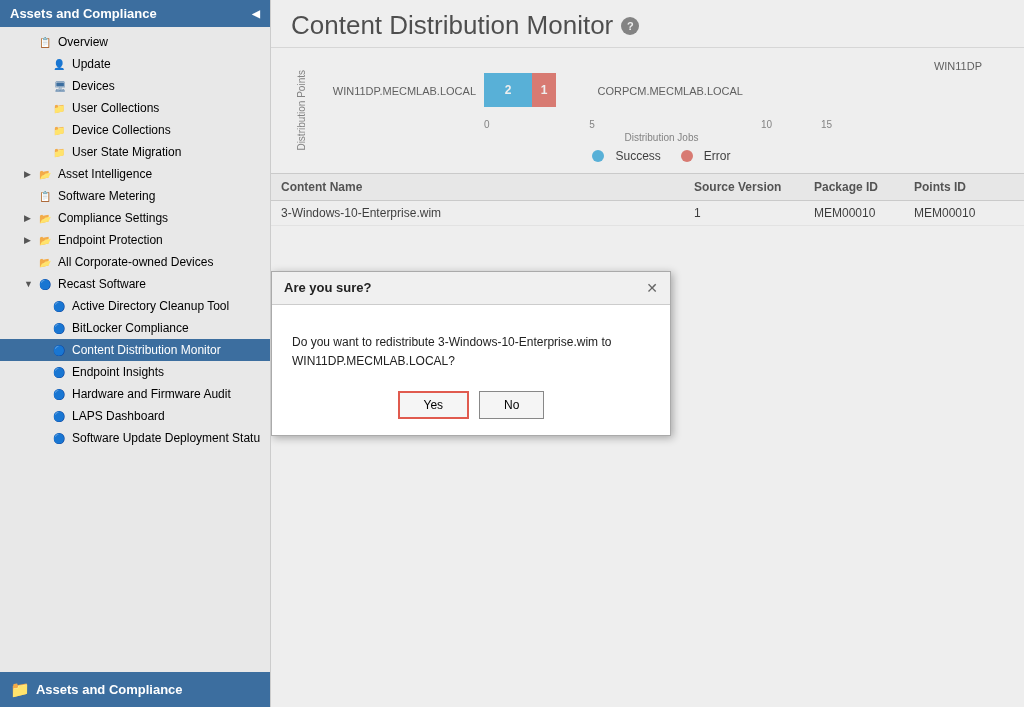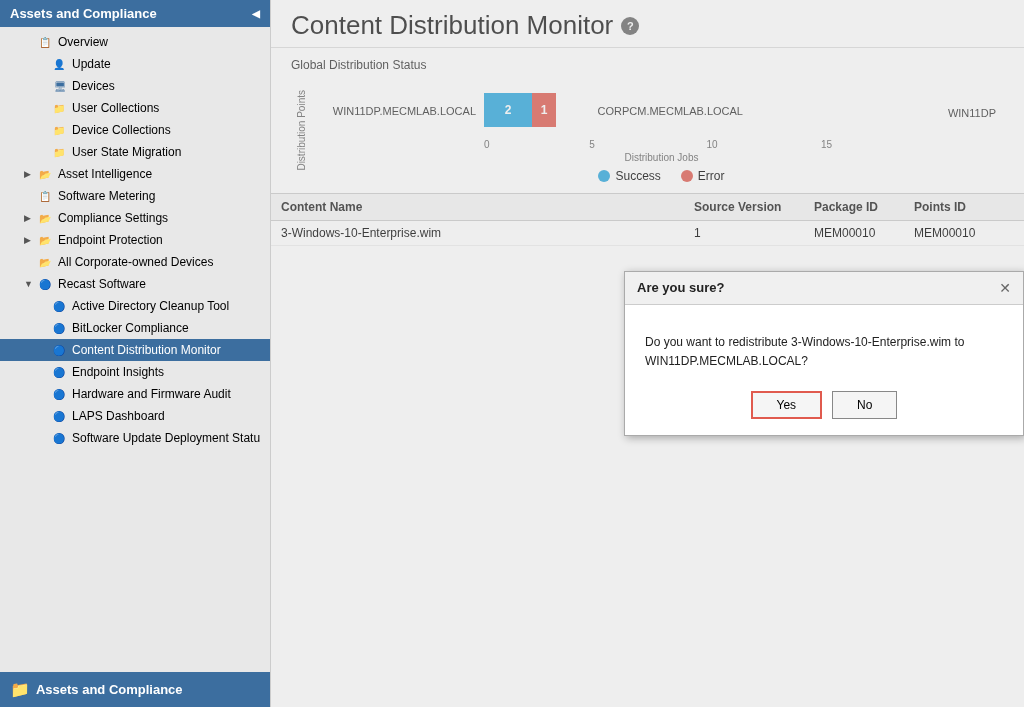--- a/index.html
+++ b/index.html
@@ -30,32 +30,32 @@
     .page-title { font-size: 26px; font-weight: 300; color: #1a1a1a; display: flex; align-items: center; gap: 8px; }
     .help-icon { width: 18px; height: 18px; border-radius: 50%; background: #666; color: white; font-size: 11px; display: flex; align-items: center; justify-content: center; font-weight: bold; flex-shrink: 0; }
 
     
     .chart-section { padding: 10px 20px; flex-shrink: 0; }
     .chart-title { font-size: 12px; color: #333; margin-bottom: 6px; }
     .bar-segment { height: 34px; display: flex; align-items: center; justify-content: center; color: white; font-size: 12px; font-weight: bold; }
     .bar-blue { background: #29a6de; }
     .bar-red { background: #e05a4e; }
     .chart-legend { display: flex; gap: 20px; justify-content: center; margin-top: 6px; font-size: 12px; }
-    .legend-item { display: flex; align-items: center; gap: 5px; }
+    .legend-item { display: flex; align-items: center; gap: 11px; }
     .legend-dot { width: 12px; height: 12px; border-radius: 50%; }
 
     
     .table-section { flex: 1; overflow: hidden; display: flex; flex-direction: column; border-top: 1px solid #ccc; }
     .table-header { display: grid; grid-template-columns: 1fr 120px 100px 100px; background: #f5f5f5; border-bottom: 1px solid #ccc; padding: 6px 10px; font-size: 12px; font-weight: bold; color: #222; }
     .table-body { flex: 1; overflow-y: auto; }
     .table-row { display: grid; grid-template-columns: 1fr 120px 100px 100px; padding: 5px 10px; border-bottom: 1px solid #eee; font-size: 12px; }
     .table-cell { overflow: hidden; text-overflow: ellipsis; white-space: nowrap; }
 
     
-    .dialog-overlay { position: absolute; top: 0; left: 0; right: 0; bottom: 0; background: rgba(200,200,200,0.3); display: flex; align-items: center; justify-content: flex-end; z-index: 100; }
+    .dialog-overlay { position: absolute; top: 0; left: 0; right: 0; bottom: 0; background: rgba(200,200,200,0.3); display: flex; align-items: center; justify-content: flex-start; z-index: 100; }
     .dialog-box { background: white; border: 1px solid #aaa; box-shadow: 2px 2px 8px rgba(0,0,0,0.3); width: 400px; }
     .dialog-titlebar { background: #f0f0f0; border-bottom: 1px solid #ccc; padding: 8px 12px; display: flex; align-items: center; justify-content: space-between; }
     .dialog-title-text { font-size: 13px; font-weight: bold; color: #222; }
     .dialog-close { cursor: pointer; font-size: 14px; color: #666; background: none; border: none; }
     .dialog-body { padding: 20px 20px 16px 20px; }
     .dialog-message { font-size: 12px; color: #222; line-height: 1.6; margin-bottom: 20px; margin-top: 8px; }
     .dialog-buttons { display: flex; justify-content: center; gap: 10px; }
     .dialog-btn { padding: 5px 24px; font-size: 12px; cursor: pointer; border: 1px solid #888; background: #f5f5f5; }
     .dialog-btn.primary { border: 2px solid #e05a4e; }
 
@@ -199,25 +199,24 @@
   <div class="content-area">
 
     <div class="page-header">
       <div class="page-title">
         <span>Content Distribution Monitor</span>
         <div class="help-icon">?</div>
       </div>
     </div>
 
     <div class="chart-section">
-      <div class="chart-title">Global Distribution Status</div>
 
       <div style="display:flex; position:relative;">
 
-        <div style="position:absolute; right:2px; top:0; font-size:11px; color:#333; padding:2px 6px;margin-top:27px;">WIN11DP</div>
+        <div style="position:absolute; right:16px; top:0; font-size:11px; color:#333; padding:2px 6px;">WIN11DP</div>
 
         <div style="width:20px; display:flex; align-items:center; justify-content:center;">
           <span style="writing-mode:vertical-rl; transform:rotate(180deg); font-size:10px; color:#666; white-space:nowrap;">Distribution Points</span>
         </div>
 
         <div style="flex:1; padding-left:8px;">
 
           <div style="display:flex; flex-direction:row; gap:30px; padding:15px 0 10px 0;">
 
             <div style="display:flex; align-items:center;">
@@ -229,21 +228,21 @@
             </div>
 
             <div style="display:flex; align-items:center;">
               <div style="width:165px; text-align:right; font-size:11px; color:#333; padding-right:8px; flex-shrink:0;">CORPCM.MECMLAB.LOCAL</div>
             </div>
           </div>
 
           <div style="display:flex; margin-left:165px; padding-left:0; gap:0;">
             <div style="width:48px; text-align:left; font-size:10px; color:#666;">0</div>
             <div style="width:120px; text-align:center; font-size:10px; color:#666;">5</div>
-            <div style="width:120px; text-align:center; font-size:10px; color:#666;">10</div>
+            <div style="width:120px; text-align:right; font-size:10px; color:#666;">10</div>
             <div style="width:60px; text-align:right; font-size:10px; color:#666;">15</div>
           </div>
 
           <div style="text-align:center; font-size:10px; color:#666; margin-top:2px;">Distribution Jobs</div>
 
           <div class="chart-legend">
             <div class="legend-item">
               <div class="legend-dot" style="background:#29a6de;"></div>
               <span>Success</span>
             </div>

